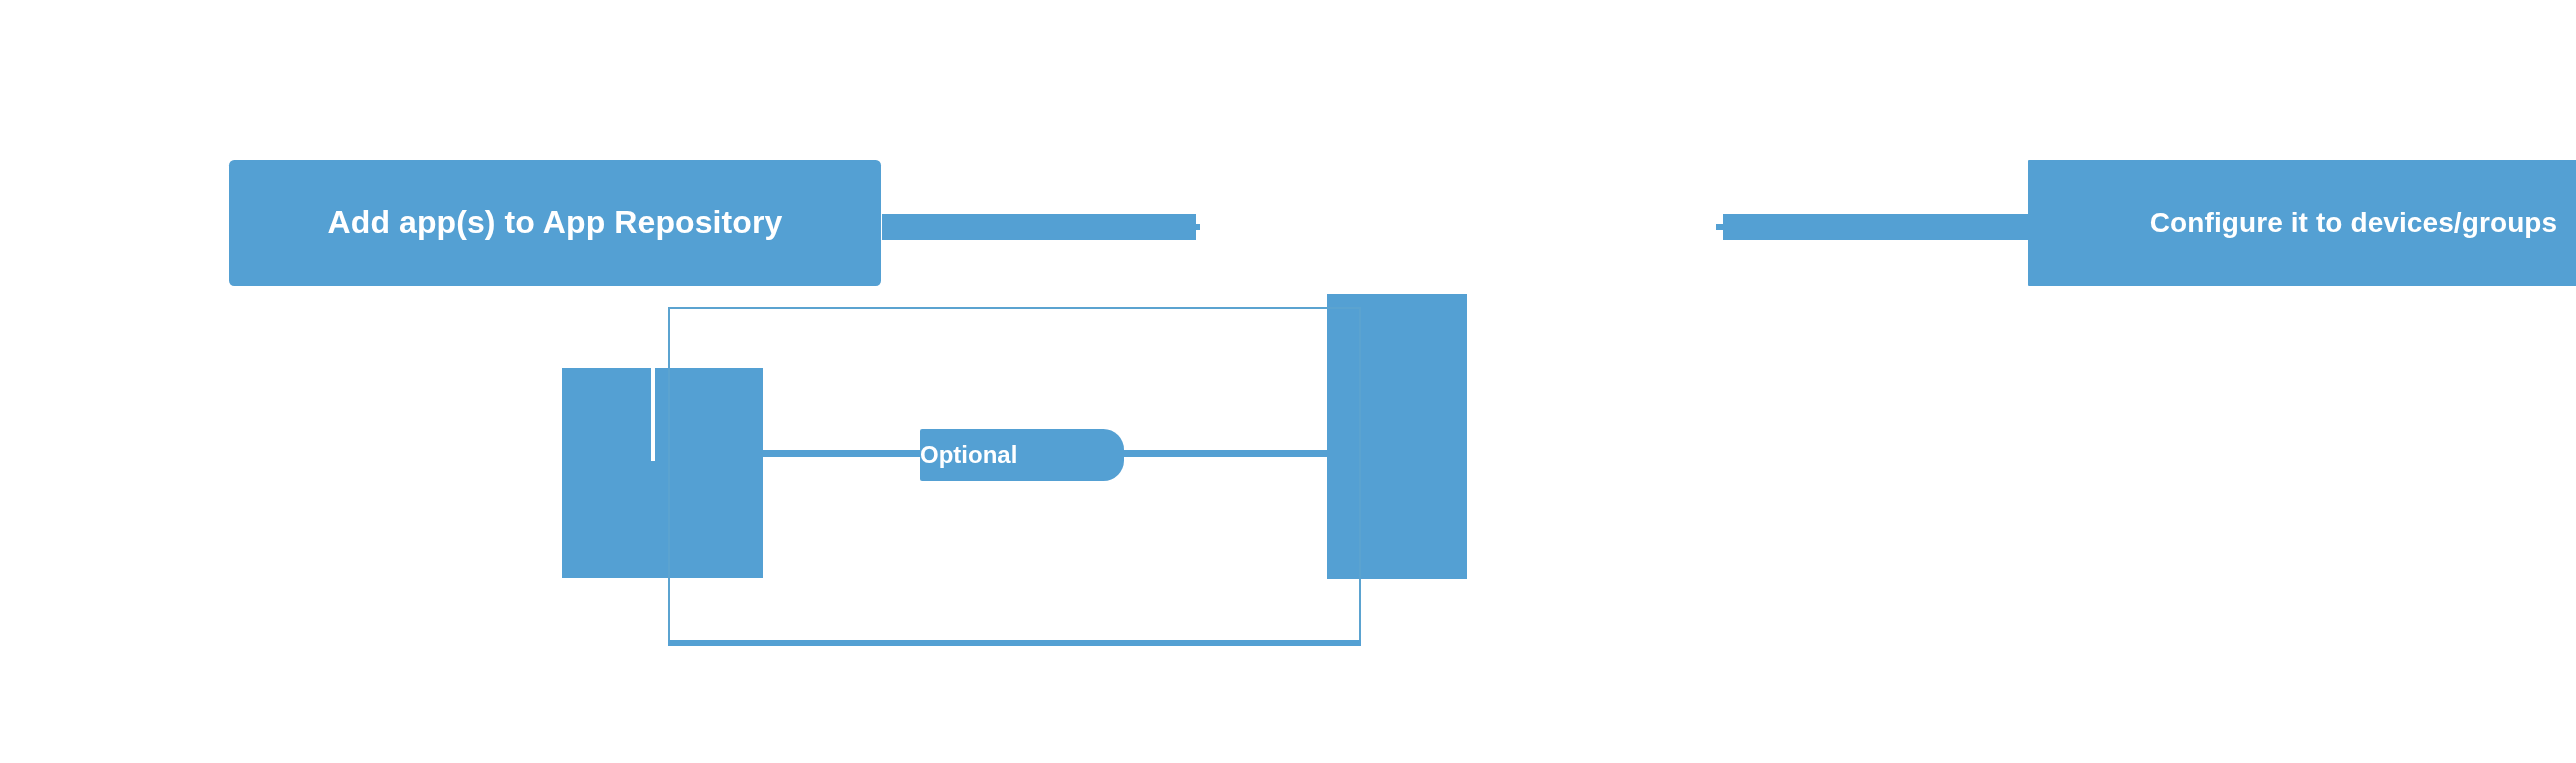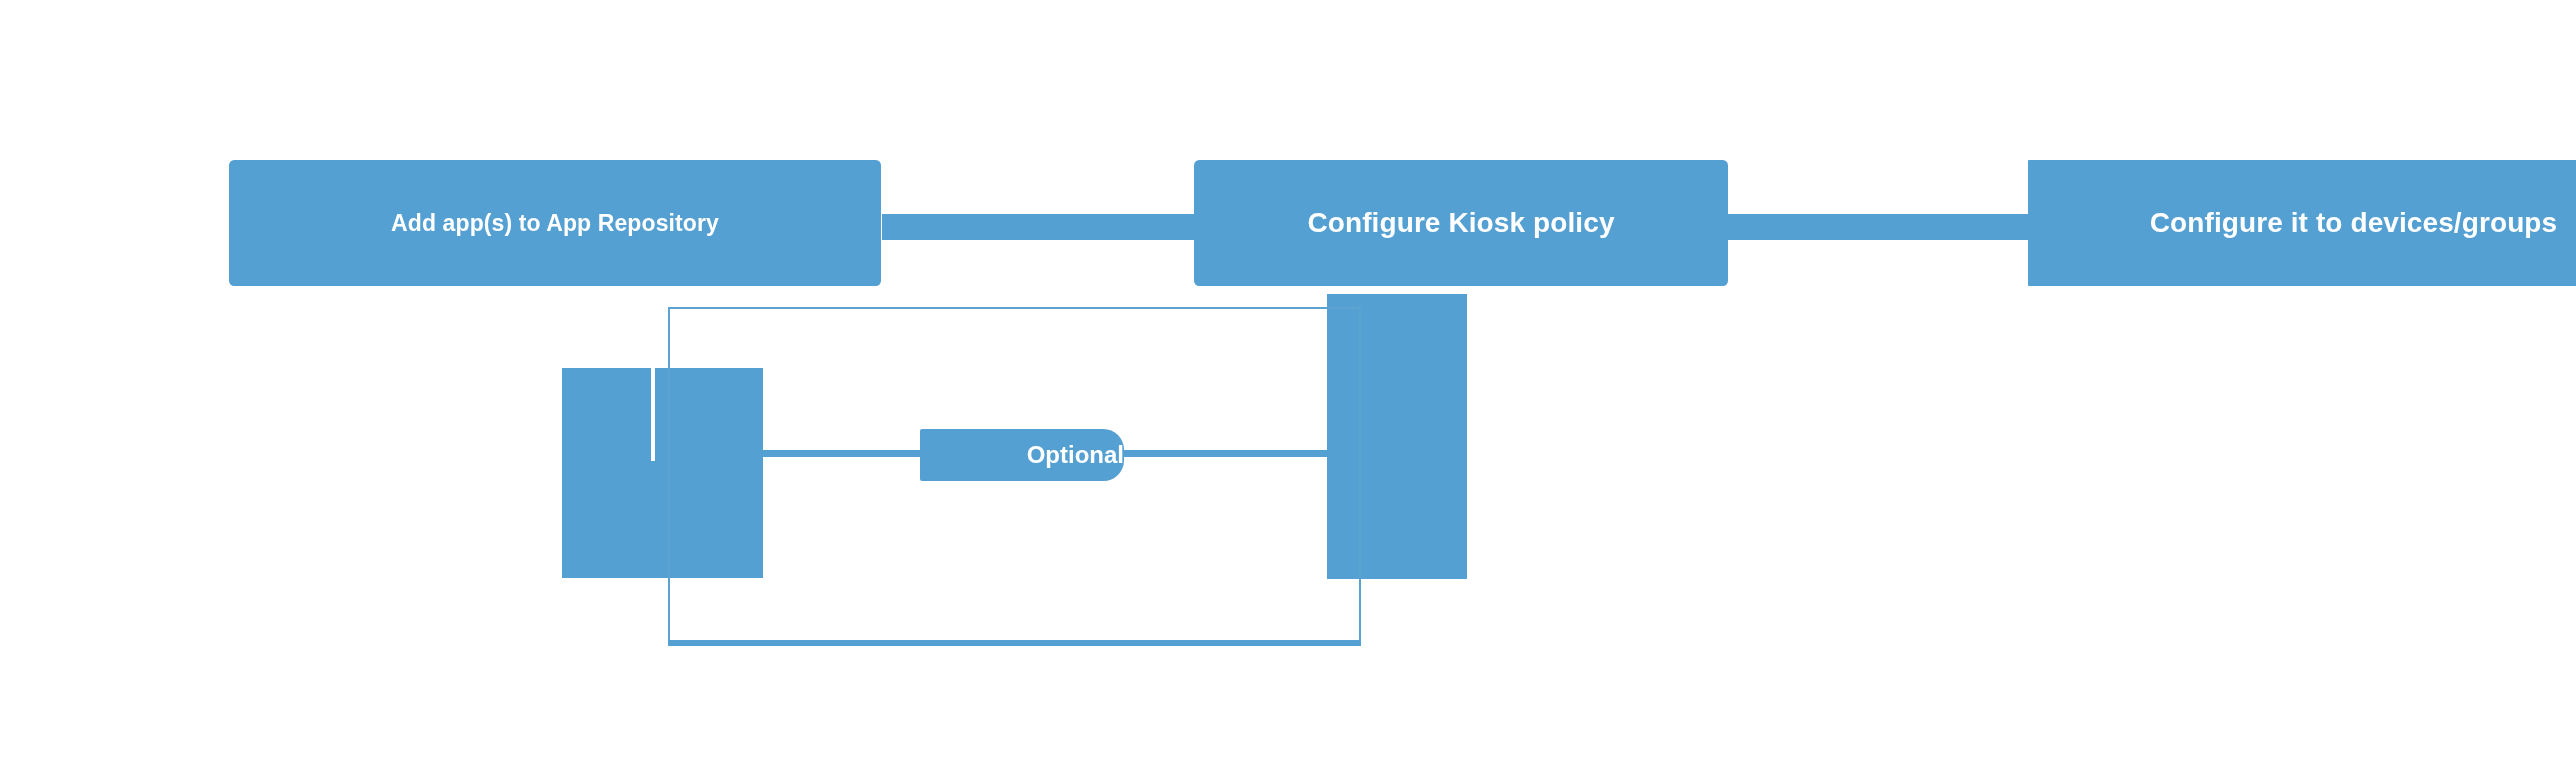--- a/index.html
+++ b/index.html
@@ -48,21 +48,21 @@
   }
 
   
   .badge {
     position: absolute;
     background: #54A0D3;
     color: #ffffff;
     font-weight: bold;
     display: flex;
     align-items: center;
-    justify-content: flex-end;
+    justify-content: flex-start;
     border-radius: 2.1px 20.6px 20.6px 2.1px;
     box-sizing: border-box;
   }
 
   
   .sel-outline {
     position: absolute;
     border: 2.1px solid #5BA3D0;
     box-sizing: border-box;
     background: transparent;
@@ -86,27 +86,24 @@
 
   
   .bar { position: absolute; background: #54A0D3; }
   .bar-gap { position: absolute; background: #ffffff; }
 </style>
 </head>
 <body>
 
 <div id="canvas">
 
-  <div class="node node-blue" style="left:229px; top:160px; width:652px; height:126px; font-size:23px;">
+  <div class="node node-blue" style="left:229px; top:160px; width:652px; height:126px; font-size:32px;">
     <span class="node-label">Add app(s) to App Repository</span>
   </div>
 
-  <div class="node node-blue" style="left:1194px; top:160px; width:534px; height:126px; font-size:28px;">
-    <span class="node-label">Configure Kiosk policy</span>
-  </div>
 
   <div class="node node-blue" style="left:2028px; top:160px; width:651px; height:126px; font-size:28px; border-radius:1px;">
     <span class="node-label">Configure it to devices/groups</span>
   </div>
 
   <div class="conn" style="left:882px; top:214px; width:314px; height:26px;"></div>
   <div class="conn-arrow-r" style="left:1189px; top:224px; width:11.3px;"></div>
 
   <div class="conn" style="left:1723px; top:214px; width:309px; height:26px;"></div>
   <div class="conn-arrow-l" style="left:1716px; top:224px; width:13.4px;"></div>

